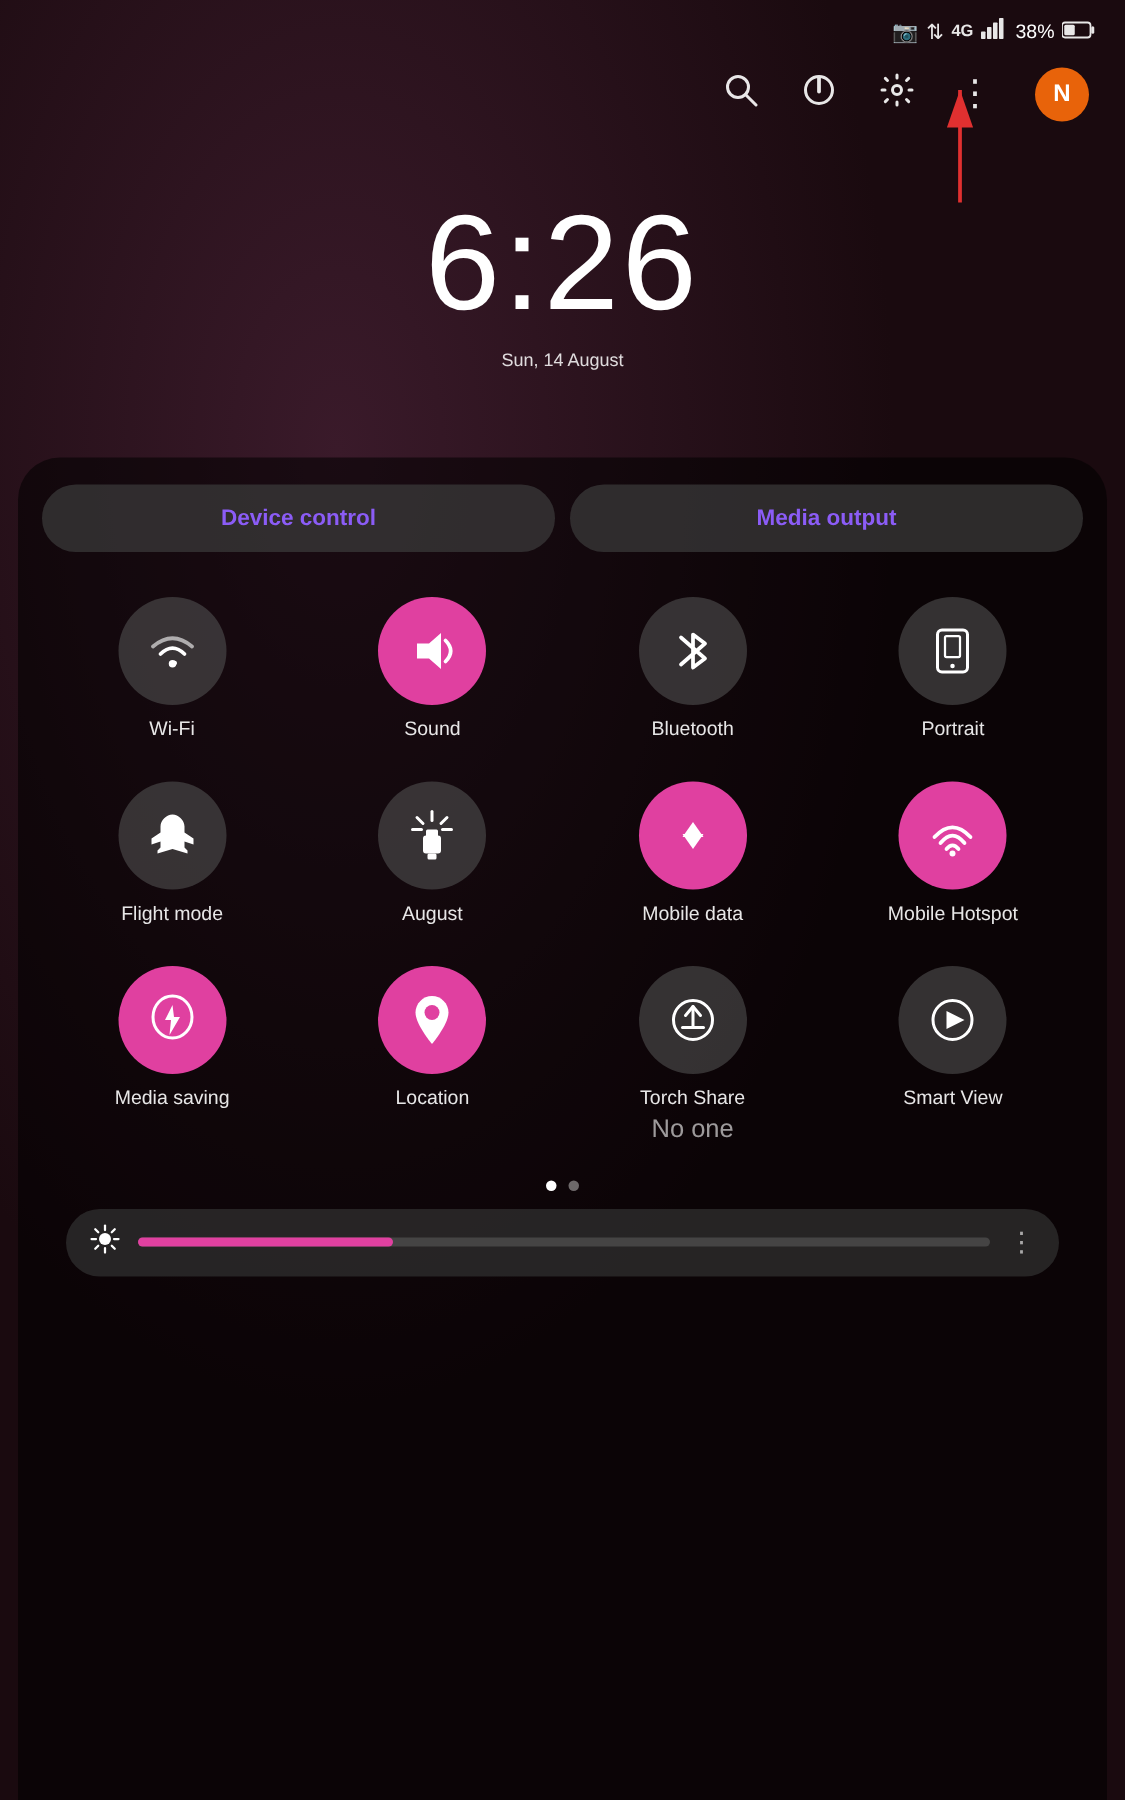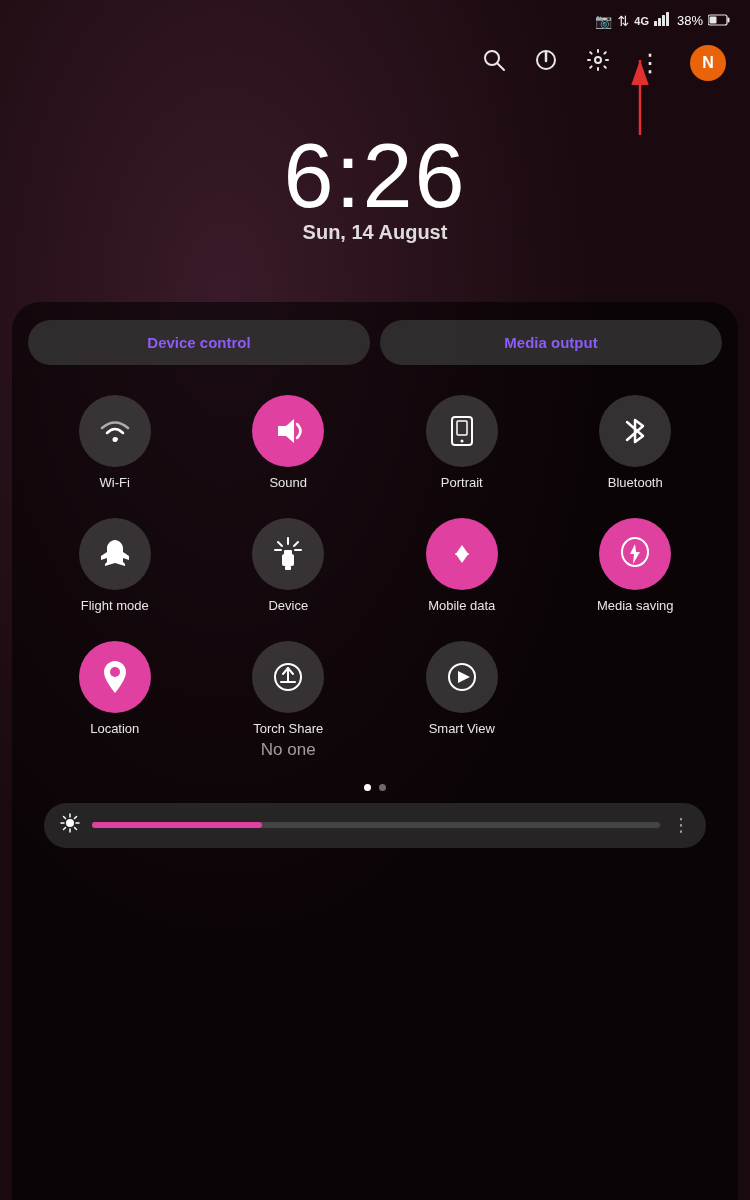--- a/index.html
+++ b/index.html
@@ -95,24 +95,24 @@
     }
 
     .clock-time {
       font-size: 90px;
       font-weight: 200;
       letter-spacing: 2px;
       line-height: 1;
     }
 
     .clock-date {
-      font-size: 20px;
-      font-weight: 700;
+      font-size: 12px;
+      font-weight: 400;
       color: rgba(255,255,255,0.85);
-      margin-top: 0;
+      margin-top: 12px;
     }
 
     
     .control-panel {
       background: rgba(0,0,0,0.55);
       border-radius: 28px 28px 0 0;
       margin: 0 12px;
       padding: 18px 16px 0;
       flex: 1;
     }
@@ -344,36 +344,36 @@
           <svg width="36" height="30" viewBox="0 0 36 30" fill="none">
             <polygon points="8,10 16,10 24,3 24,27 16,20 8,20" fill="white"></polygon>
             <path d="M27 8 Q34 15 27 22" stroke="white" stroke-width="2.5" fill="none" stroke-linecap="round"></path>
           </svg>
         </div>
         <span class="tile-label">Sound</span>
       </div>
 
       <div class="tile">
         <div class="tile-circle inactive">
+          <svg width="24" height="34" viewBox="0 0 24 34" fill="none">
+            <polyline points="4,8 20,22 12,28 12,6 20,12 4,26" stroke="white" stroke-width="2.5" stroke-linecap="round" stroke-linejoin="round"></polyline>
+          </svg>
+        </div>
+        <span class="tile-label">Bluetooth</span>
+      </div>
+
+      <div class="tile">
+        <div class="tile-circle inactive">
           <svg width="30" height="34" viewBox="0 0 30 34" fill="none">
             <rect x="5" y="3" width="20" height="28" rx="3" stroke="white" stroke-width="2"></rect>
             <rect x="10" y="7" width="10" height="14" rx="1" stroke="white" stroke-width="1.5"></rect>
             <circle cx="15" cy="27" r="1.5" fill="white"></circle>
           </svg>
         </div>
         <span class="tile-label">Portrait</span>
-      </div>
-
-      <div class="tile">
-        <div class="tile-circle inactive">
-          <svg width="24" height="34" viewBox="0 0 24 34" fill="none">
-            <polyline points="4,8 20,22 12,28 12,6 20,12 4,26" stroke="white" stroke-width="2.5" stroke-linecap="round" stroke-linejoin="round"></polyline>
-          </svg>
-        </div>
-        <span class="tile-label">Bluetooth</span>
       </div>
 
       <div class="tile">
         <div class="tile-circle inactive">
           <svg width="36" height="36" viewBox="0 0 36 36" fill="none">
             <path d="M18 4 C22 4 26 8 26 12 L26 16 L32 20 L32 24 L26 22 L26 26 L28 28 L28 30 L18 27 L8 30 L8 28 L10 26 L10 22 L4 24 L4 20 L10 16 L10 12 C10 8 14 4 18 4 Z" fill="white"></path>
           </svg>
         </div>
         <span class="tile-label" style="text-align:center;">Flight mode</span>
       </div>
@@ -384,33 +384,44 @@
             <rect x="8" y="18" width="12" height="12" rx="2" fill="white"></rect>
             <rect x="10" y="14" width="8" height="6" rx="1" fill="white"></rect>
             <rect x="11" y="30" width="6" height="4" rx="1" fill="white"></rect>
             <line x1="14" y1="2" x2="14" y2="8" stroke="white" stroke-width="2" stroke-linecap="round"></line>
             <line x1="4" y1="6" x2="8" y2="10" stroke="white" stroke-width="2" stroke-linecap="round"></line>
             <line x1="24" y1="6" x2="20" y2="10" stroke="white" stroke-width="2" stroke-linecap="round"></line>
             <line x1="1" y1="14" x2="7" y2="14" stroke="white" stroke-width="2" stroke-linecap="round"></line>
             <line x1="27" y1="14" x2="21" y2="14" stroke="white" stroke-width="2" stroke-linecap="round"></line>
           </svg>
         </div>
-        <span class="tile-label">Device</span>
+        <span class="tile-label">August</span>
       </div>
 
       <div class="tile">
         <div class="tile-circle active">
           <svg width="34" height="34" viewBox="0 0 34 34" fill="none">
             <path d="M17 8 L10 18 L24 18 Z" fill="white"></path>
             <path d="M17 26 L24 16 L10 16 Z" fill="white"></path>
           </svg>
         </div>
         <span class="tile-label">Mobile data</span>
       </div>
 
+      <div class="tile">
+        <div class="tile-circle active">
+          <svg width="34" height="34" viewBox="0 0 34 34" fill="none">
+            <path d="M9 22 Q17 12 25 22" stroke="white" stroke-width="2.5" fill="none" stroke-linecap="round"></path>
+            <path d="M13 26 Q17 21 21 26" stroke="white" stroke-width="2.5" fill="none" stroke-linecap="round"></path>
+            <path d="M5 18 Q17 5 29 18" stroke="white" stroke-width="2.5" fill="none" stroke-linecap="round"></path>
+            <circle cx="17" cy="29" r="2" fill="white"></circle>
+          </svg>
+        </div>
+        <span class="tile-label">Mobile Hotspot</span>
+      </div>
 
       <div class="tile">
         <div class="tile-circle active">
           <svg width="34" height="36" viewBox="0 0 34 36" fill="none">
             <path d="M17 2 C10 2 4 8 4 16 C4 24 10 30 17 30 C24 30 30 24 30 16 C30 8 24 2 17 2 Z" stroke="white" stroke-width="2" fill="none"></path>
             <path d="M17 8 L12 18 L16 18 L15 28 L22 16 L18 16 Z" fill="white"></path>
           </svg>
         </div>
         <span class="tile-label">Media saving</span>
       </div>

